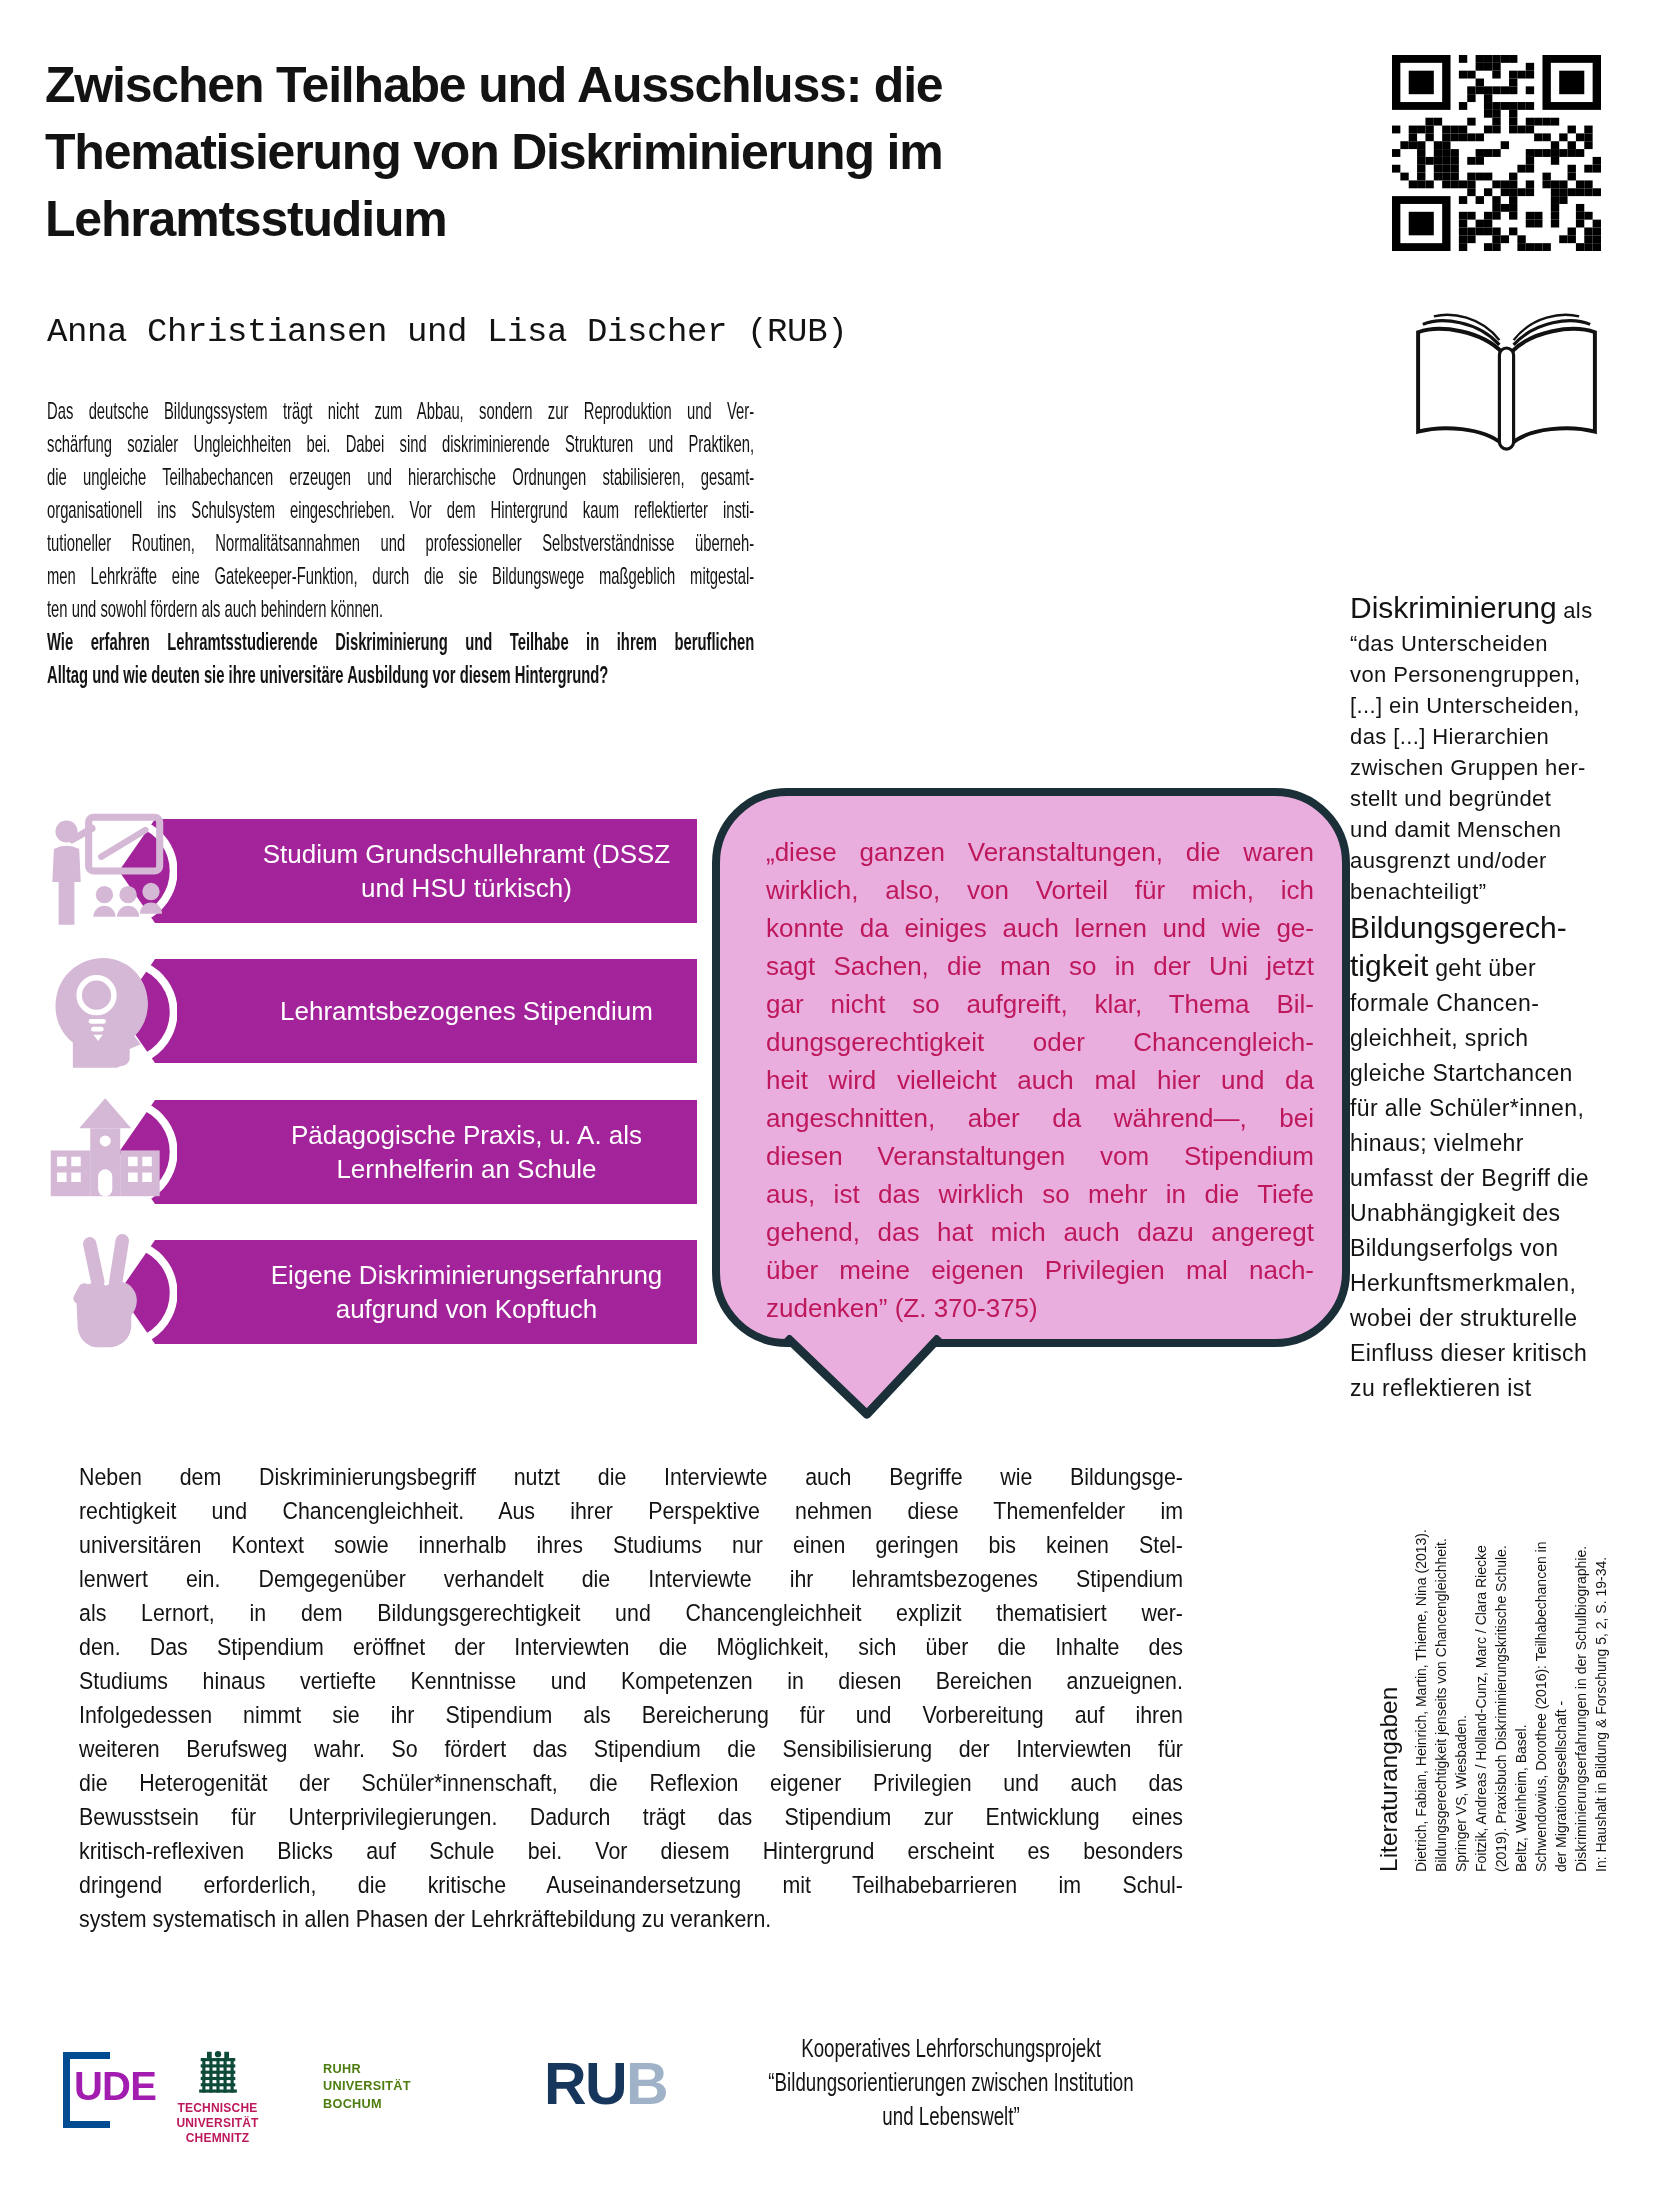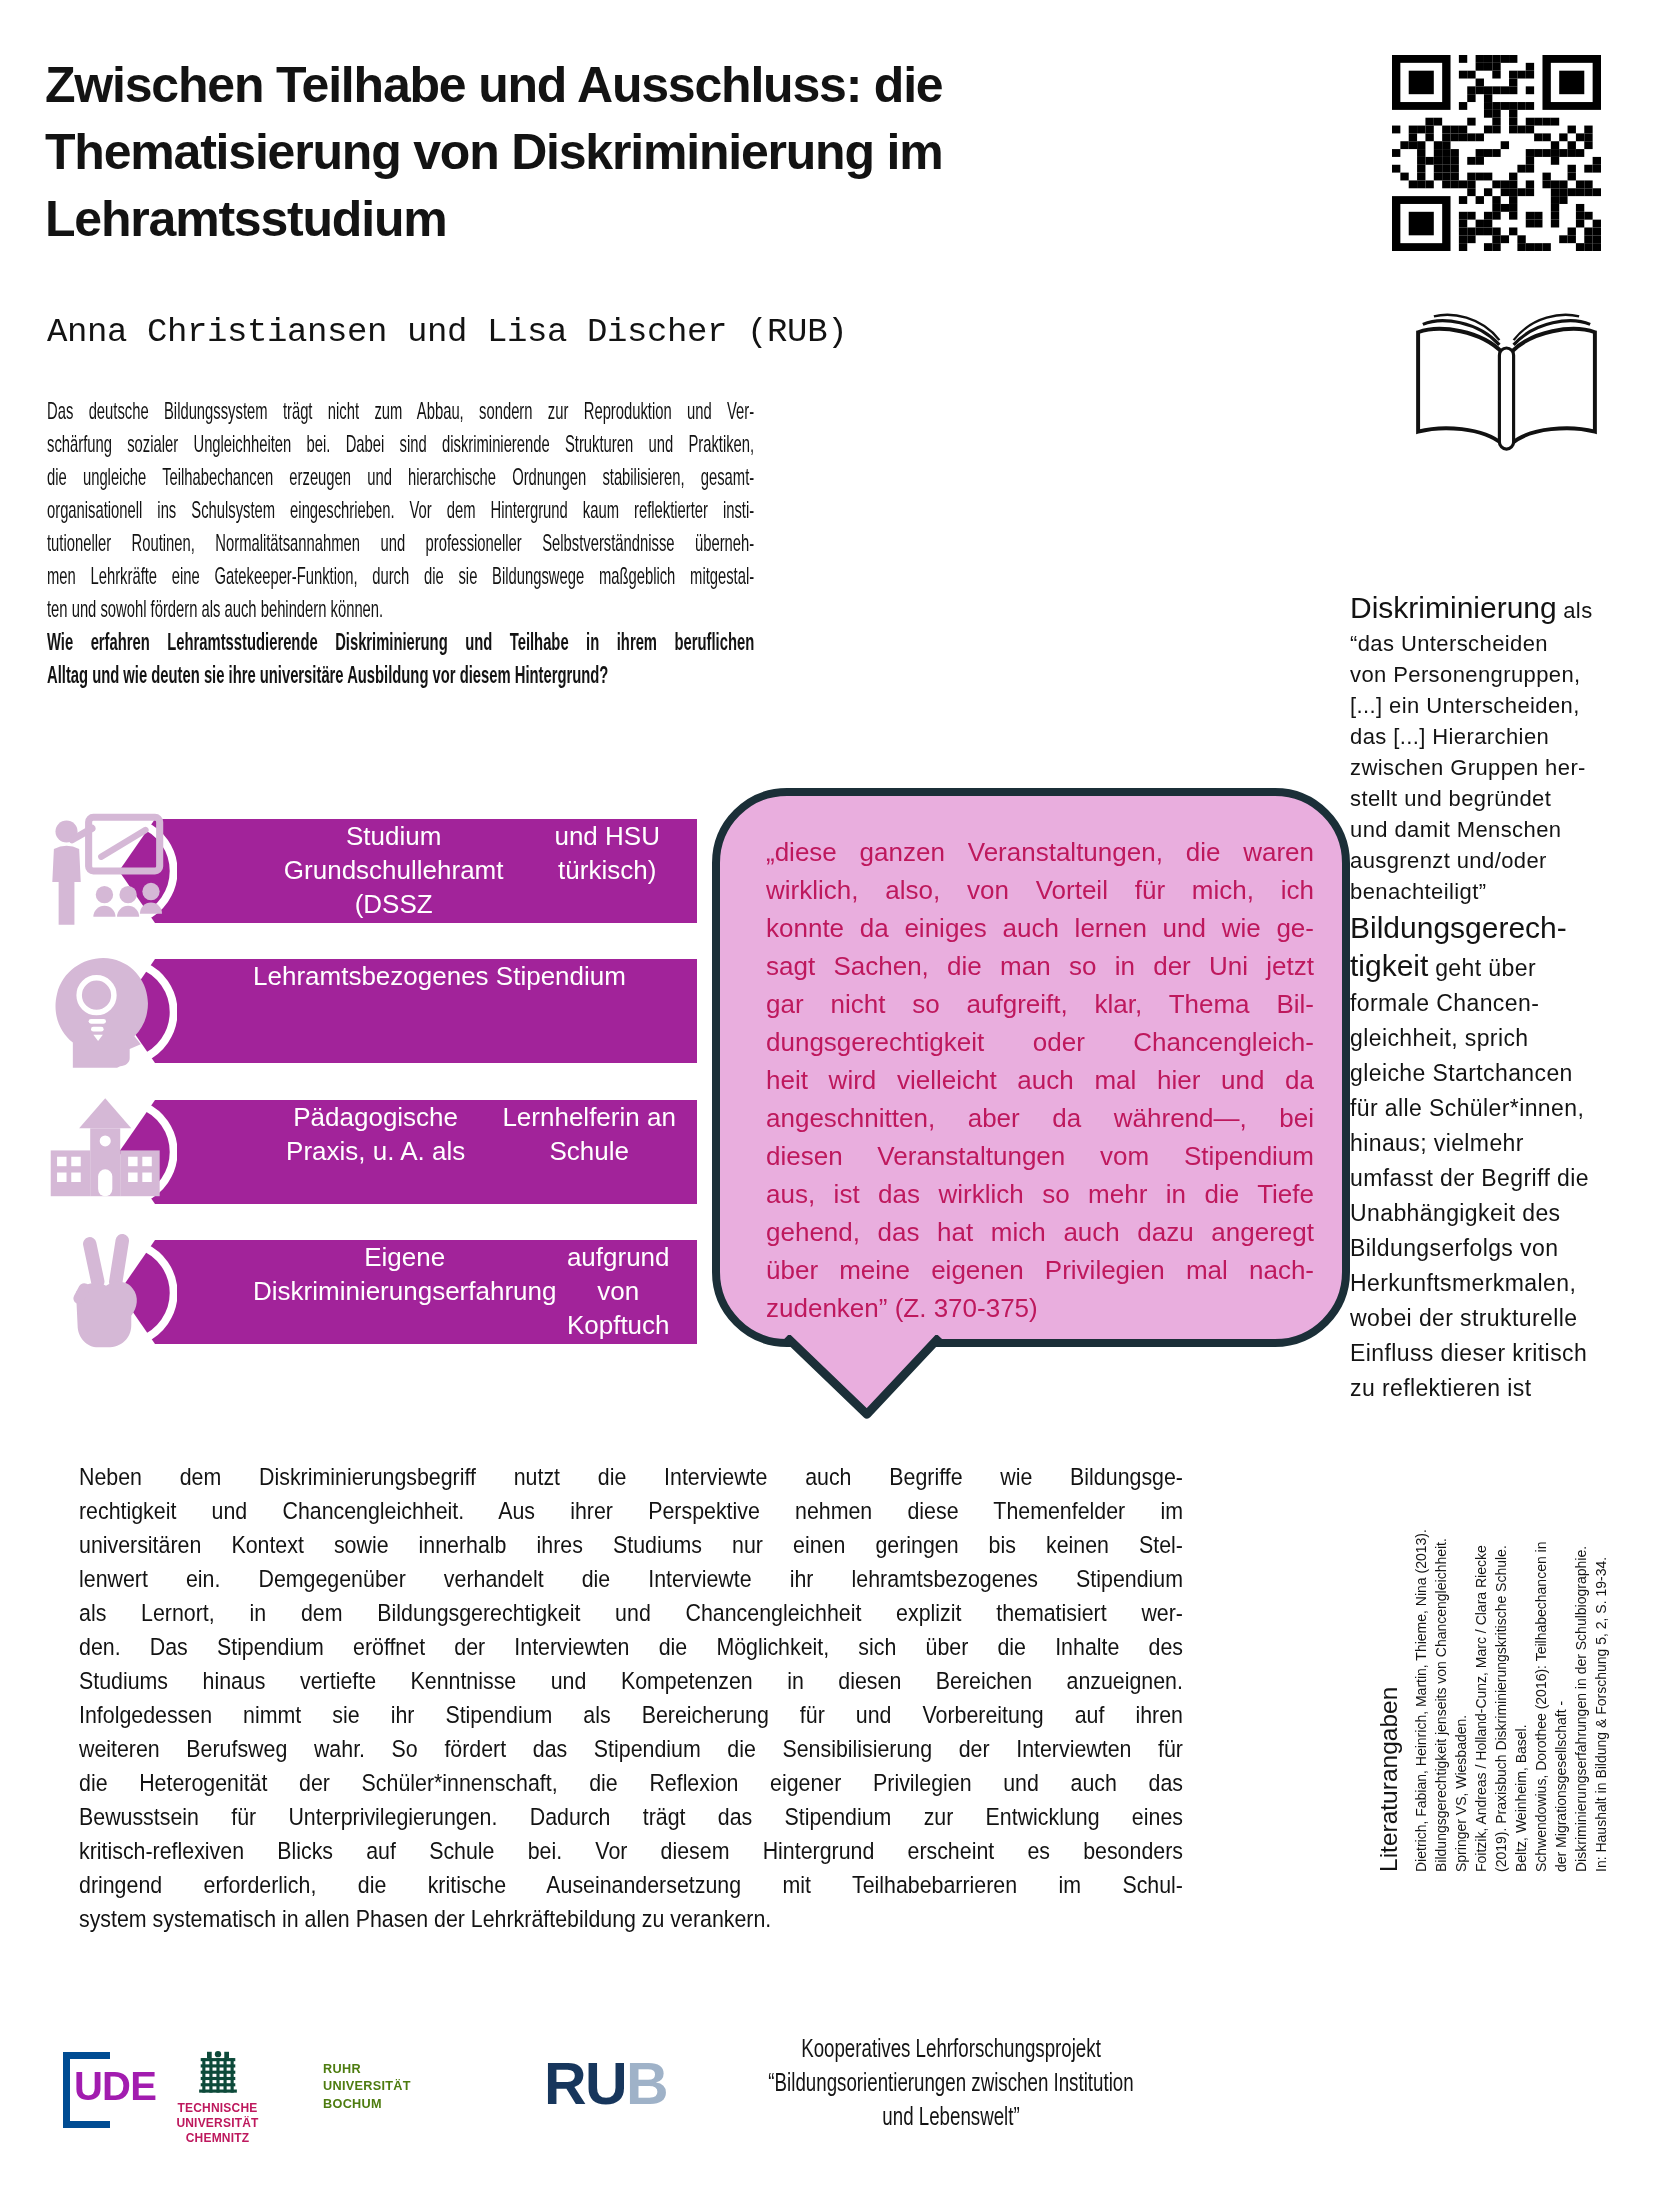--- a/index.html
+++ b/index.html
@@ -13,22 +13,22 @@
   .intro-wrap{left:47px;top:394px;width:712px;}
   .intro-inner{width:1148px;transform:scaleX(0.616);transform-origin:0 0;font-size:24px;line-height:33px;}
   .bottom-wrap{left:79px;top:1460px;width:1108px;}
   .bottom-inner{width:1266px;transform:scaleX(0.872);transform-origin:0 0;font-size:24.5px;line-height:34px;}
   .par .line{text-align:justify;text-align-last:justify;}
   .par .line:last-child{text-align-last:left;}
   .bold .line{font-weight:bold;}
   
   .banner{left:119px;width:578px;height:104px;background:#a2239a;
           clip-path:polygon(36px 0,100% 0,100% 100%,36px 100%,0 50%);}
-  .banner-label{left:253px;width:427px;height:104px;display:flex;
-          color:#fff;font-size:26px;line-height:34px;}
+  .banner-label{left:253px;width:427px;height:104px;display:flex;flex-direction:column;
+          justify-content:center;color:#fff;font-size:26px;line-height:34px;}
   .banner-label .line{text-align:center;}
   .crescent{left:133px;width:44px;height:98px;}
   .bicon{left:46px;width:120px;height:120px;}
   
   .bubble{left:712px;top:788px;width:638px;height:559px;background:#e9aede;border:8.7px solid #1b2f38;
           border-radius:75px;box-sizing:border-box;z-index:1;}
   .bubble-text{left:766px;top:833px;width:548px;font-size:26px;line-height:38px;color:#be185d;z-index:3;}
   .bubble-text .line{text-align:justify;text-align-last:justify;}
   .bubble-text .line:last-child{text-align-last:left;}
   .tail{left:780px;top:1335px;z-index:2;}

